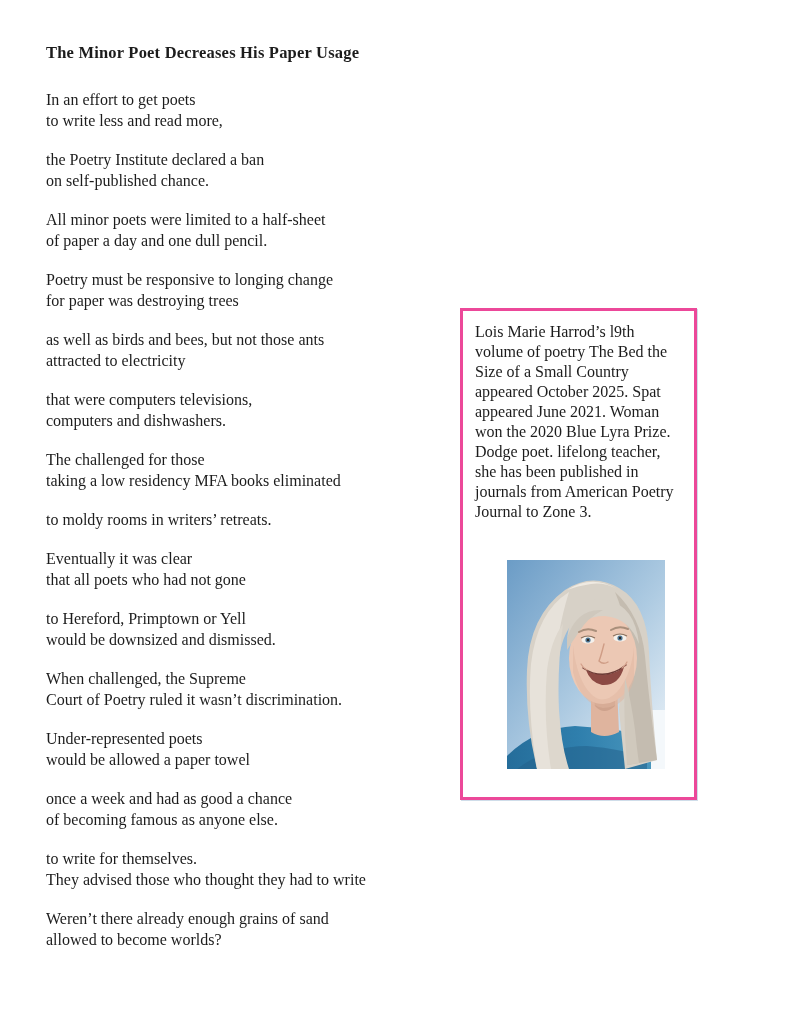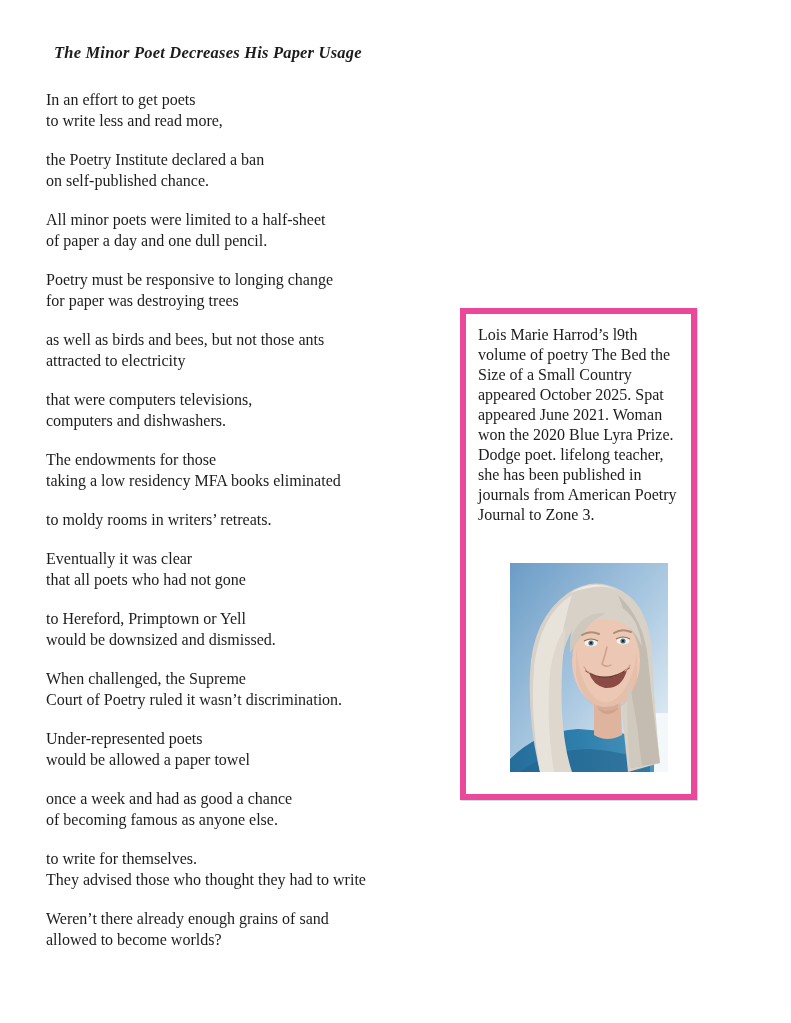--- a/index.html
+++ b/index.html
@@ -18,41 +18,40 @@
   .poem {
     position: absolute;
     left: 46px;
     top: 42px;
     width: 400px;
   }
   .poem-title {
     font-size: 16.5px;
     line-height: 21px;
     font-weight: bold;
-    font-style: italic;
-    margin: 0 0 26px 8px;
+    margin: 0 0 26px 0;
     letter-spacing: 0.2px;
     white-space: nowrap;
   }
   .stanza {
     margin: 16px 0 18px 0;
   }
   .poem-line {
     font-size: 16px;
     line-height: 21px;
     white-space: nowrap;
   }
   .bio-box {
     position: absolute;
     left: 460px;
     top: 308px;
     width: 237px;
     height: 492px;
     box-sizing: border-box;
-    border: 6px solid #ec4899;
+    border: 3px solid #ec4899;
     box-shadow: 1px 1px 0 #cfdde9;
     padding: 11px 11px 0 12px;
     background: #ffffff;
   }
   .bio-text {
     margin: 0;
     font-size: 16px;
     line-height: 20px;
   }
   .photo-frame {
@@ -91,21 +90,21 @@
     </div>
     <div class="stanza">
       <div class="poem-line">as well as birds and bees, but not those ants</div>
       <div class="poem-line">attracted to electricity</div>
     </div>
     <div class="stanza">
       <div class="poem-line">that were computers televisions,</div>
       <div class="poem-line">computers and dishwashers.</div>
     </div>
     <div class="stanza">
-      <div class="poem-line">The endowments for those</div>
+      <div class="poem-line">The challenged for those</div>
       <div class="poem-line">taking a low residency MFA books eliminated</div>
     </div>
     <div class="stanza">
       <div class="poem-line">to moldy rooms in writers’ retreats.</div>
     </div>
     <div class="stanza">
       <div class="poem-line">Eventually it was clear</div>
       <div class="poem-line">that all poets who had not gone</div>
     </div>
     <div class="stanza">

